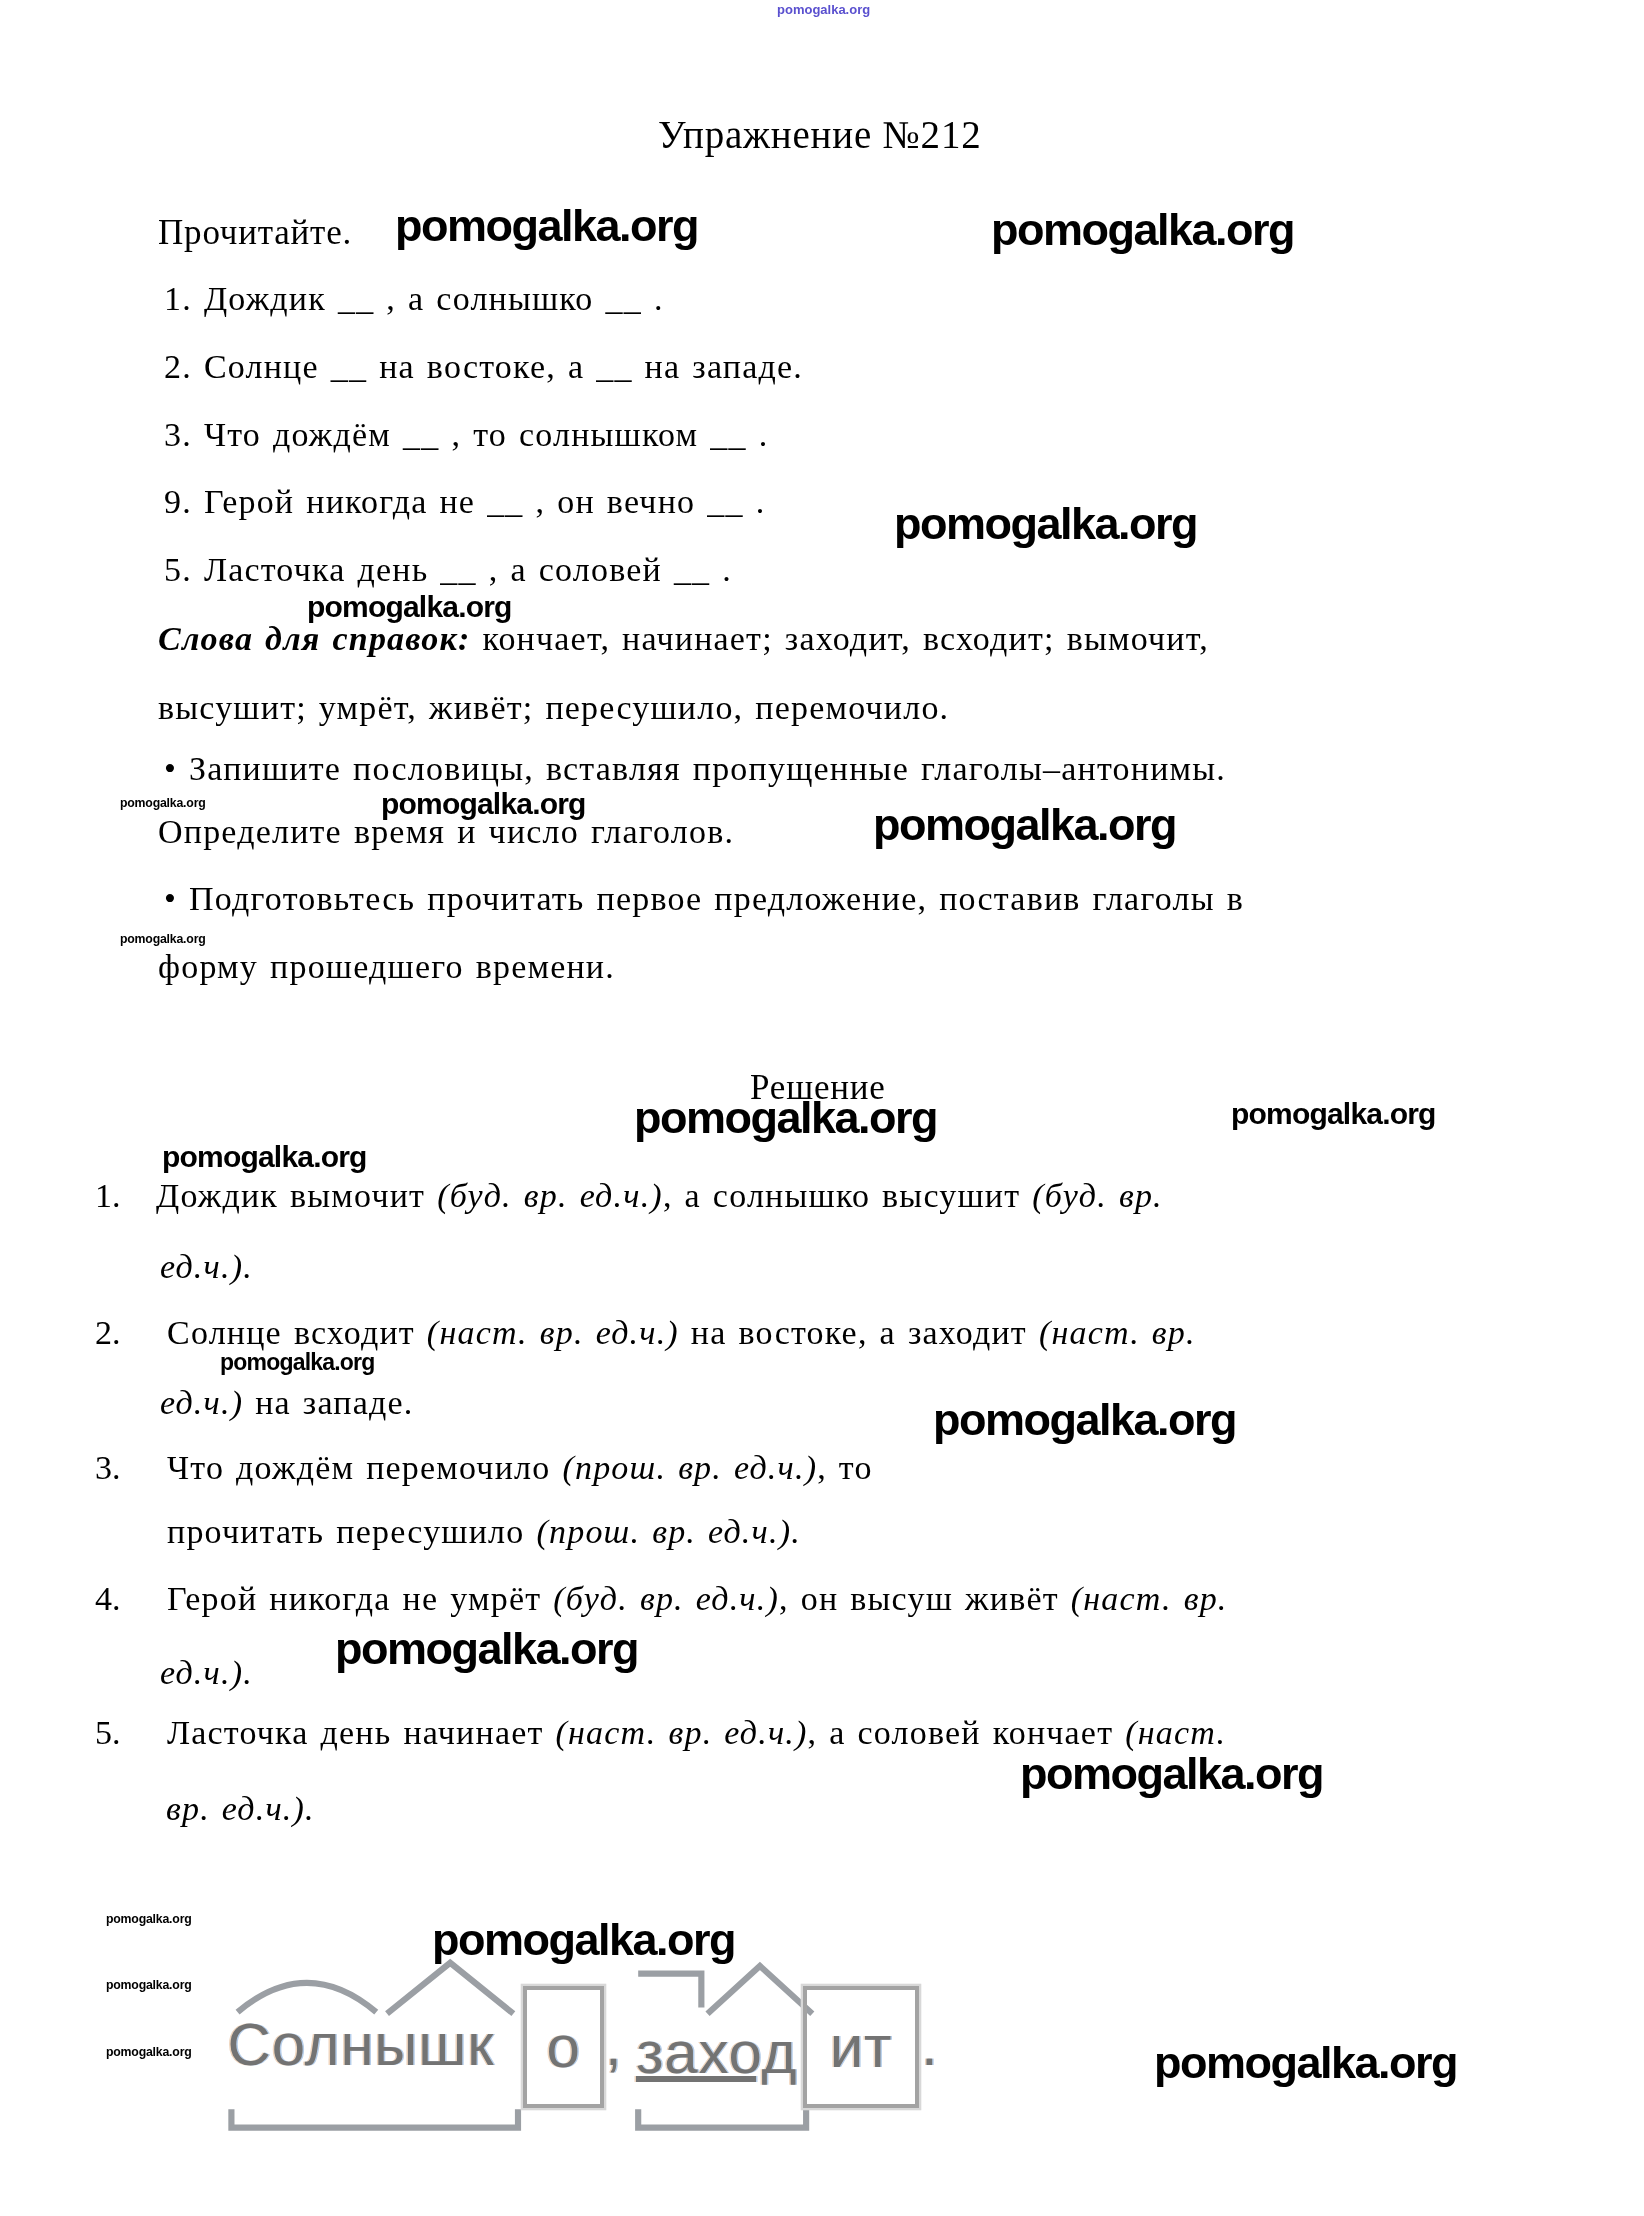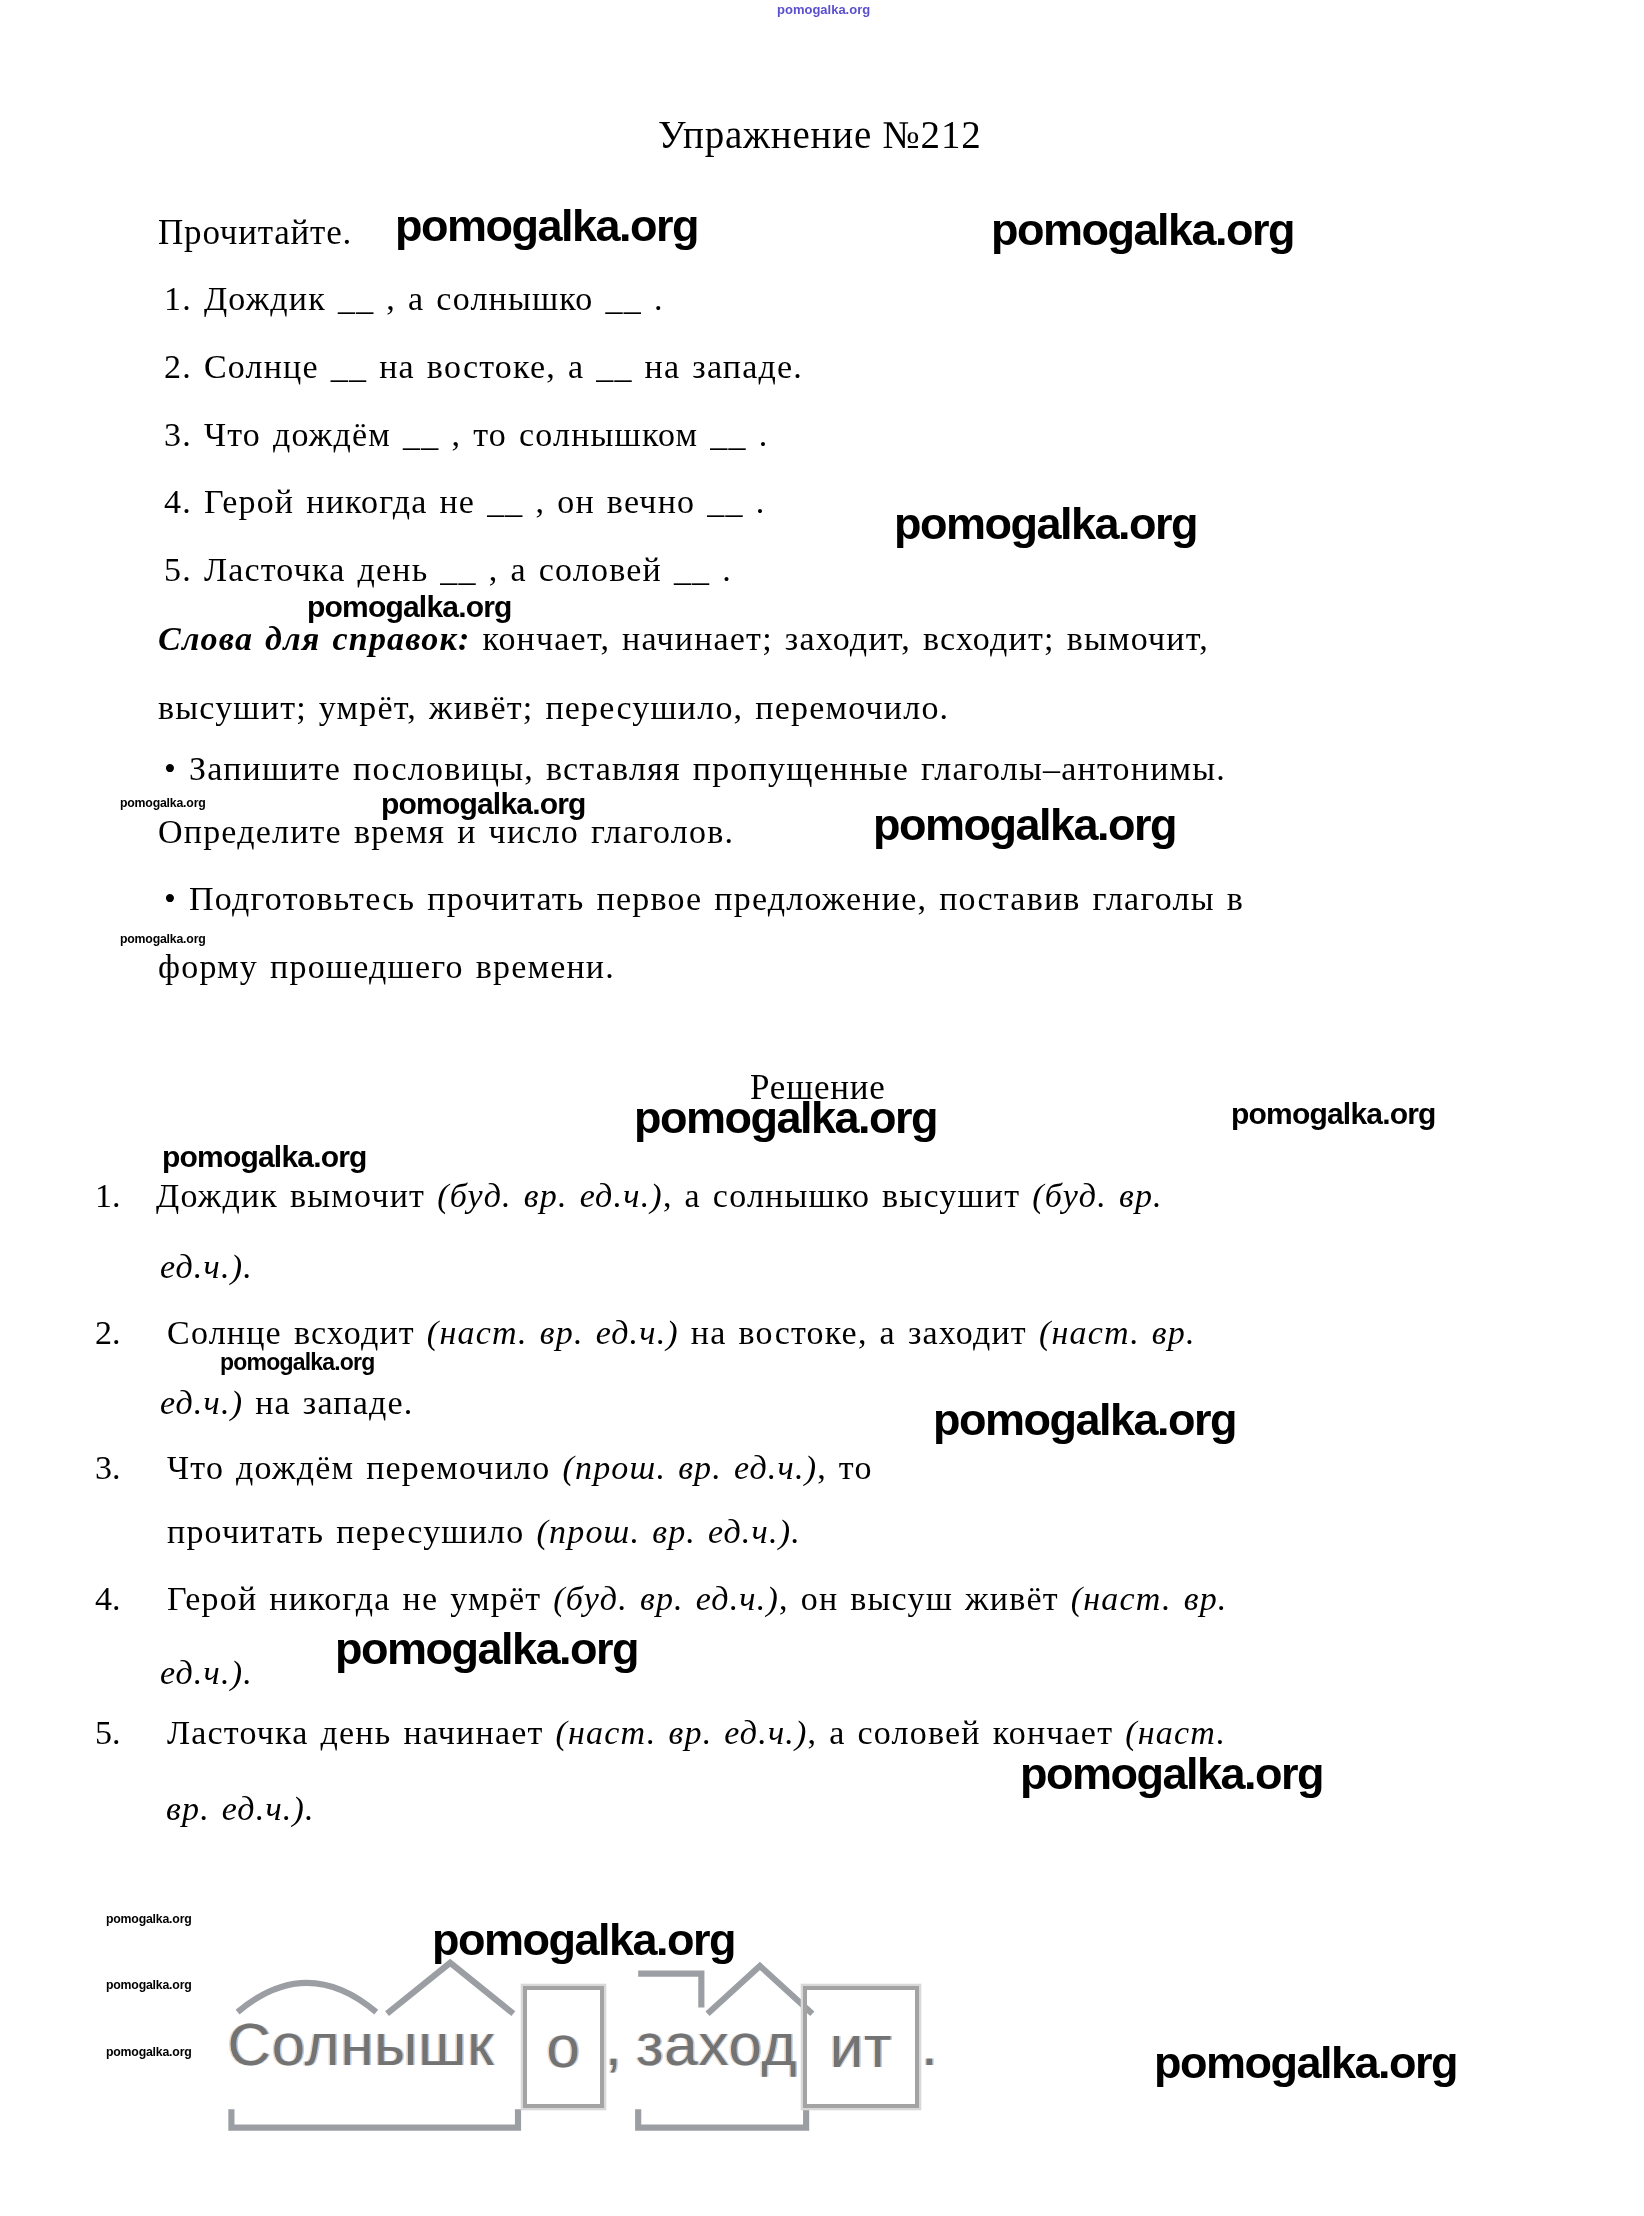--- a/index.html
+++ b/index.html
@@ -57,21 +57,21 @@
   <div class="wm wm-tiny" style="left:106px;top:2046px;">pomogalka.org</div>
   <div class="wm wm-big" style="left:1154px;top:2040px;">pomogalka.org</div>
 
   <div class="t title" style="left:658px;top:113px;">Упражнение №212</div>
 
   <div class="t intro" style="left:158px;top:213px;">Прочитайте.</div>
 
   <div class="t body" style="left:164px;top:280px;">1. Дождик __ , а солнышко __ .</div>
   <div class="t body" style="left:164px;top:348px;">2. Солнце __ на востоке, а __ на западе.</div>
   <div class="t body" style="left:164px;top:416px;">3. Что дождём __ , то солнышком __ .</div>
-  <div class="t body" style="left:164px;top:483px;">4. Герой никогда не __ , он вечно __ .</div>
+  <div class="t body" style="left:164px;top:483px;">9. Герой никогда не __ , он вечно __ .</div>
   <div class="t body" style="left:164px;top:551px;">5. Ласточка день __ , а соловей __ .</div>
 
   <div class="t body" style="left:158px;top:620px;"><span class="seg-bi">Слова для справок:</span><span class="seg-n"> конча</span><span class="seg-b">ет</span><span class="seg-n">, начина</span><span class="seg-b">ет</span><span class="seg-n">; заход</span><span class="seg-b">ит</span><span class="seg-n">, всход</span><span class="seg-b">ит</span><span class="seg-n">; вымоч</span><span class="seg-b">ит</span><span class="seg-n">,</span></div>
   <div class="t body" style="left:158px;top:689px;"><span class="seg-n">высуш</span><span class="seg-b">ит</span><span class="seg-n">; умр</span><span class="seg-b">ёт</span><span class="seg-n">, жив</span><span class="seg-b">ёт</span><span class="seg-n">; пересушил</span><span class="seg-b">о</span><span class="seg-n">, перемочил</span><span class="seg-b">о</span><span class="seg-n">.</span></div>
 
   <div class="t body" style="left:164px;top:750px;">• Запишите пословицы, вставляя пропущенные глаголы–антонимы.</div>
   <div class="t body" style="left:158px;top:813px;">Определите время и число глаголов.</div>
   <div class="t body" style="left:164px;top:880px;">• Подготовьтесь прочитать первое предложение, поставив глаголы в</div>
   <div class="t body" style="left:158px;top:948px;">форму прошедшего времени.</div>
 
@@ -104,21 +104,21 @@
       <path d="M 548 20 L 630 20 L 630 64" stroke="#9b9fa4" stroke-width="8" fill="none"></path>
       <path d="M 638 72 L 706 10 L 774 72" stroke="#9b9fa4" stroke-width="8" fill="none"></path>
       <path d="M 20 196 L 20 220 L 392 220 L 392 196" stroke="#9b9fa4" stroke-width="8" fill="none"></path>
       <path d="M 548 196 L 548 220 L 766 220 L 766 196" stroke="#9b9fa4" stroke-width="8" fill="none"></path>
     </svg>
     <div class="morph-text" style="left:11.6px;top:57px;">Солнышк</div>
     <div class="ending-box" style="left:307px;top:28px;width:73px;height:114px;">
       <span class="morph-text" style="position:static;">о</span>
     </div>
     <div class="morph-text" style="left:389px;top:57px;">,</div>
-    <div class="morph-text" style="left:420px;top:57px;">заход</div>
+    <div class="morph-text" style="left:420px;top:65px;text-decoration:underline;">заход</div>
     <div class="ending-box" style="left:587px;top:28px;width:108px;height:114px;">
       <span class="morph-text" style="position:static;">ит</span>
     </div>
     <div class="morph-text" style="left:705px;top:57px;">.</div>
   </div>
 
 </div>
 
 
 </body></html>

